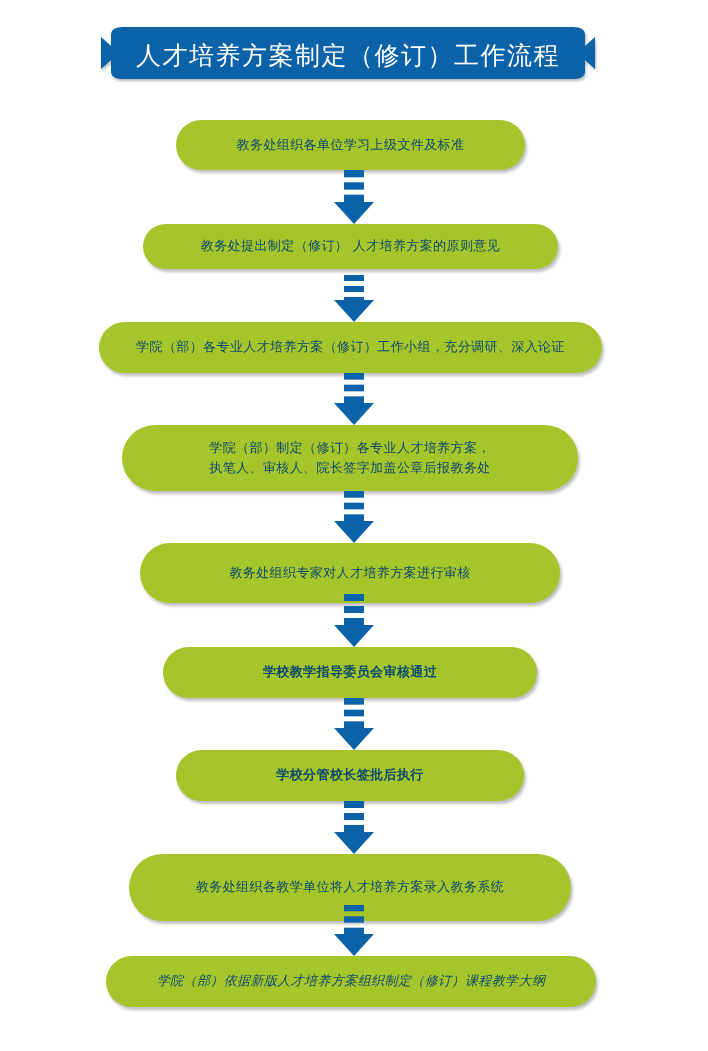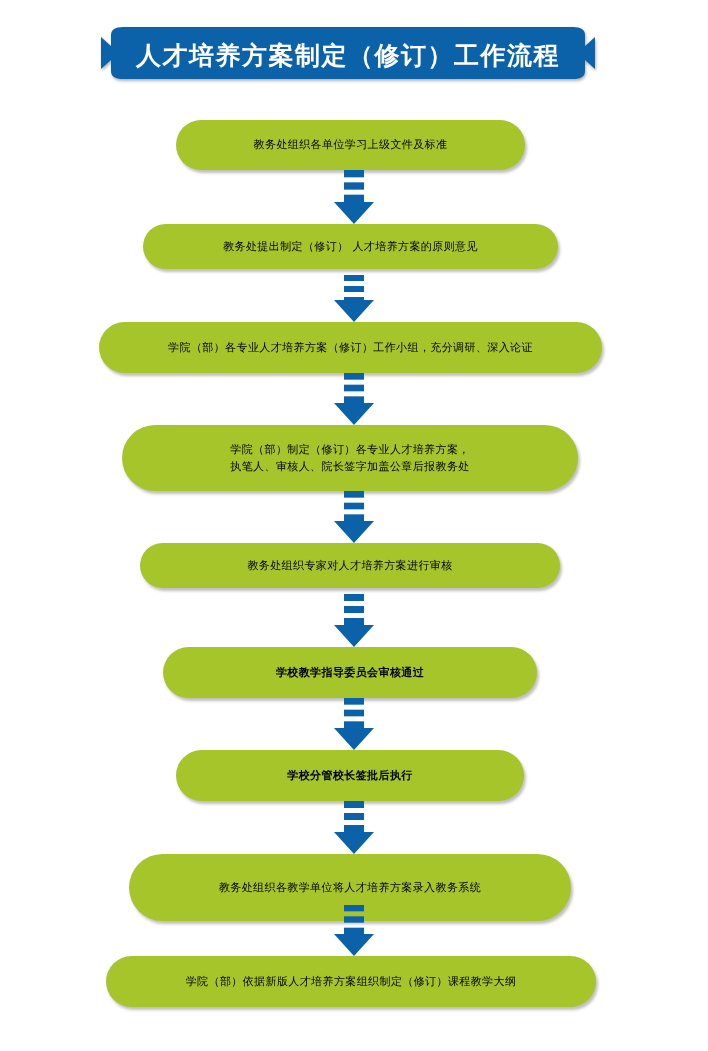--- a/index.html
+++ b/index.html
@@ -37,36 +37,36 @@
     top: 0;
     width: 494px;
     height: 56px;
     display: flex;
     align-items: center;
     justify-content: center;
     color: #ffffff;
     font-size: 25px;
     letter-spacing: 1.5px;
     white-space: nowrap;
-    font-weight: 700;
+    font-weight: 400;
   }
 
   
   .node {
     position: absolute;
     box-sizing: border-box;
     background: #a5c52a;
     border-radius: 999px;
     box-shadow: 2px 3px 3px rgba(0,0,0,0.25);
     display: flex;
     align-items: center;
     justify-content: center;
     text-align: center;
-    color: #000000;
-    font-size: 11px;
+    color: #0c4a6e;
+    font-size: 13px;
     line-height: 1.55;
     letter-spacing: 0.4px;
     padding: 8px 28px;
   }
   .node .node-label {
     display: block;
     white-space: pre-line;
   }
 
   
@@ -111,33 +111,33 @@
     <div class="node" style="left: 143px; top: 224px; width: 415px; height: 45px;">
       <span class="node-label">教务处提出制定（修订） 人才培养方案的原则意见</span>
     </div>
     <div class="node" style="left: 99px; top: 322px; width: 503px; height: 51px;">
       <span class="node-label">学院（部）各专业人才培养方案（修订）工作小组，充分调研、深入论证</span>
     </div>
     <div class="node" style="left: 122px; top: 425px; width: 456px; height: 66px; justify-content: center;">
       <span class="node-label">学院（部）制定（修订）各专业人才培养方案，
 执笔人、审核人、院长签字加盖公章后报教务处</span>
     </div>
-    <div class="node" style="left: 140px; top: 543px; width: 420px; height: 45px;">
+    <div class="node" style="left: 140px; top: 543px; width: 420px; height: 60px;">
       <span class="node-label">教务处组织专家对人才培养方案进行审核</span>
     </div>
     <div class="node" style="left: 163px; top: 647px; width: 374px; height: 51px; font-weight: bold;">
       <span class="node-label">学校教学指导委员会审核通过</span>
     </div>
     <div class="node" style="left: 176px; top: 750px; width: 348px; height: 51px; font-weight: bold;">
       <span class="node-label">学校分管校长签批后执行</span>
     </div>
     <div class="node" style="left: 129px; top: 854px; width: 442px; height: 67px;">
       <span class="node-label">教务处组织各教学单位将人才培养方案录入教务系统</span>
     </div>
-    <div class="node" style="left: 106px; top: 956px; width: 490px; height: 51px;">
+    <div class="node" style="left: 106px; top: 956px; width: 490px; height: 51px; font-style: italic;">
       <span class="node-label">学院（部）依据新版人才培养方案组织制定（修订）课程教学大纲</span>
     </div>
     <div class="connector" style="top: 170px; height: 54px;">
       <svg width="44" height="54" viewBox="0 0 44 54">
         <rect x="12" y="0.00" width="20" height="7.33" fill="#0b62a8"></rect>
         <rect x="12" y="12.33" width="20" height="7.33" fill="#0b62a8"></rect>
         <rect x="12" y="24.67" width="20" height="7.33" fill="#0b62a8"></rect>
         <path d="M 2,32.00 L 42,32.00 L 22,54 Z" fill="#0b62a8"></path>
       </svg>
     </div>

